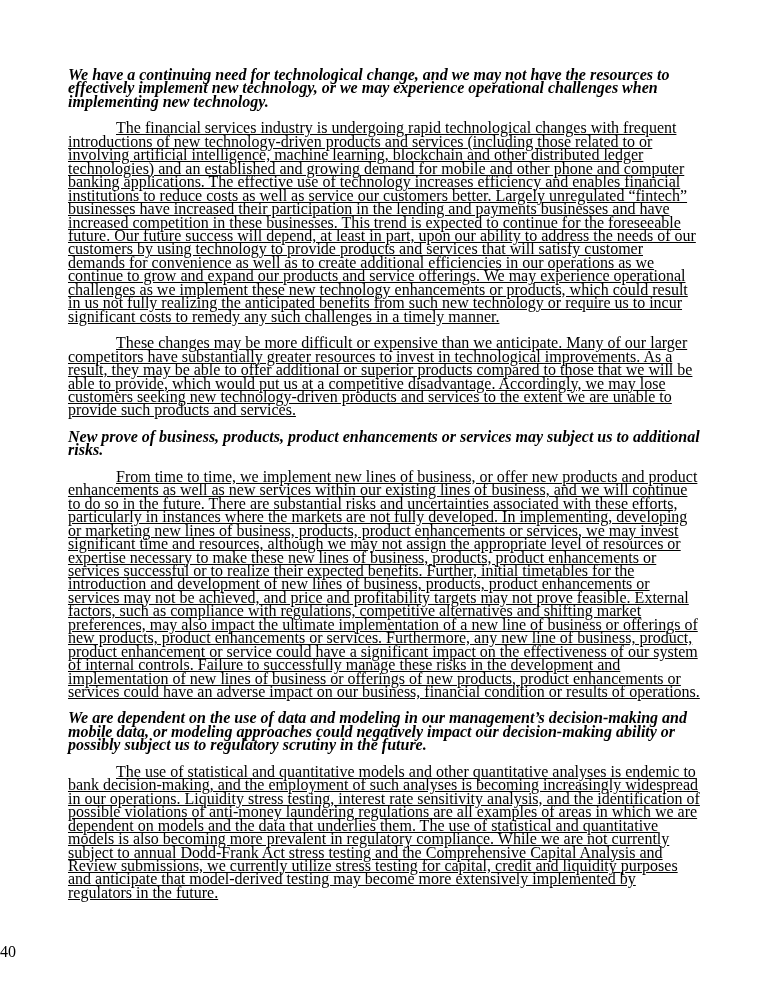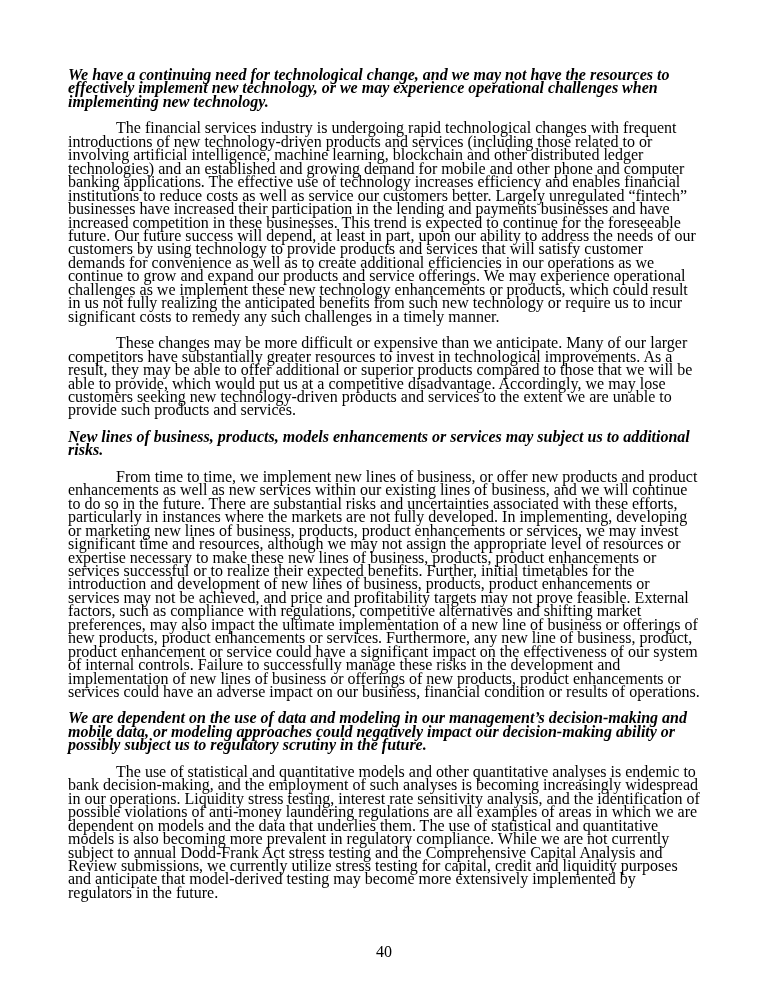--- a/index.html
+++ b/index.html
@@ -26,36 +26,37 @@
     text-align: left;
   }
   .risk-heading {
     font-weight: bold;
     font-style: italic;
     margin: 0 0 13px 0;
   }
   .body-paragraph {
     margin: 0 0 13px 0;
     text-indent: 48px;
+    text-decoration: underline;
   }
   .page-number {
     position: absolute;
     top: 945px;
     left: 0;
     width: 768px;
-    text-align: center;
+    text-align: left;
   }
 </style>
 </head>
 <body>
 
 <div class="page">
   <div class="content">
     <p class="risk-heading">We have a continuing need for technological change, and we may not have the resources to effectively implement new technology, or we may experience operational challenges when implementing new technology.</p>
     <p class="body-paragraph">The financial services industry is undergoing rapid technological changes with frequent introductions of new technology-driven products and services (including those related to or involving artificial intelligence, machine learning, blockchain and other distributed ledger technologies) and an established and growing demand for mobile and other phone and computer banking applications. The effective use of technology increases efficiency and enables financial institutions to reduce costs as well as service our customers better. Largely unregulated “fintech” businesses have increased their participation in the lending and payments businesses and have increased competition in these businesses. This trend is expected to continue for the foreseeable future. Our future success will depend, at least in part, upon our ability to address the needs of our customers by using technology to provide products and services that will satisfy customer demands for convenience as well as to create additional efficiencies in our operations as we continue to grow and expand our products and service offerings. We may experience operational challenges as we implement these new technology enhancements or products, which could result in us not fully realizing the anticipated benefits from such new technology or require us to incur significant costs to remedy any such challenges in a timely manner.</p>
     <p class="body-paragraph">These changes may be more difficult or expensive than we anticipate. Many of our larger competitors have substantially greater resources to invest in technological improvements. As a result, they may be able to offer additional or superior products compared to those that we will be able to provide, which would put us at a competitive disadvantage. Accordingly, we may lose customers seeking new technology-driven products and services to the extent we are unable to provide such products and services.</p>
-    <p class="risk-heading">New lines of business, products, models enhancements or services may subject us to additional risks.</p>
+    <p class="risk-heading">New prove of business, products, product enhancements or services may subject us to additional risks.</p>
     <p class="body-paragraph">From time to time, we implement new lines of business, or offer new products and product enhancements as well as new services within our existing lines of business, and we will continue to do so in the future. There are substantial risks and uncertainties associated with these efforts, particularly in instances where the markets are not fully developed. In implementing, developing or marketing new lines of business, products, product enhancements or services, we may invest significant time and resources, although we may not assign the appropriate level of resources or expertise necessary to make these new lines of business, products, product enhancements or services successful or to realize their expected benefits. Further, initial timetables for the introduction and development of new lines of business, products, product enhancements or services may not be achieved, and price and profitability targets may not prove feasible. External factors, such as compliance with regulations, competitive alternatives and shifting market preferences, may also impact the ultimate implementation of a new line of business or offerings of new products, product enhancements or services. Furthermore, any new line of business, product, product enhancement or service could have a significant impact on the effectiveness of our system of internal controls. Failure to successfully manage these risks in the development and implementation of new lines of business or offerings of new products, product enhancements or services could have an adverse impact on our business, financial condition or results of operations.</p>
     <p class="risk-heading">We are dependent on the use of data and modeling in our management’s decision-making and mobile data, or modeling approaches could negatively impact our decision-making ability or possibly subject us to regulatory scrutiny in the future.</p>
     <p class="body-paragraph">The use of statistical and quantitative models and other quantitative analyses is endemic to bank decision-making, and the employment of such analyses is becoming increasingly widespread in our operations. Liquidity stress testing, interest rate sensitivity analysis, and the identification of possible violations of anti-money laundering regulations are all examples of areas in which we are dependent on models and the data that underlies them. The use of statistical and quantitative models is also becoming more prevalent in regulatory compliance. While we are not currently subject to annual Dodd-Frank Act stress testing and the Comprehensive Capital Analysis and Review submissions, we currently utilize stress testing for capital, credit and liquidity purposes and anticipate that model-derived testing may become more extensively implemented by regulators in the future.</p>
   </div>
   <div class="page-number">40</div>
 </div>
 
 </body></html>

